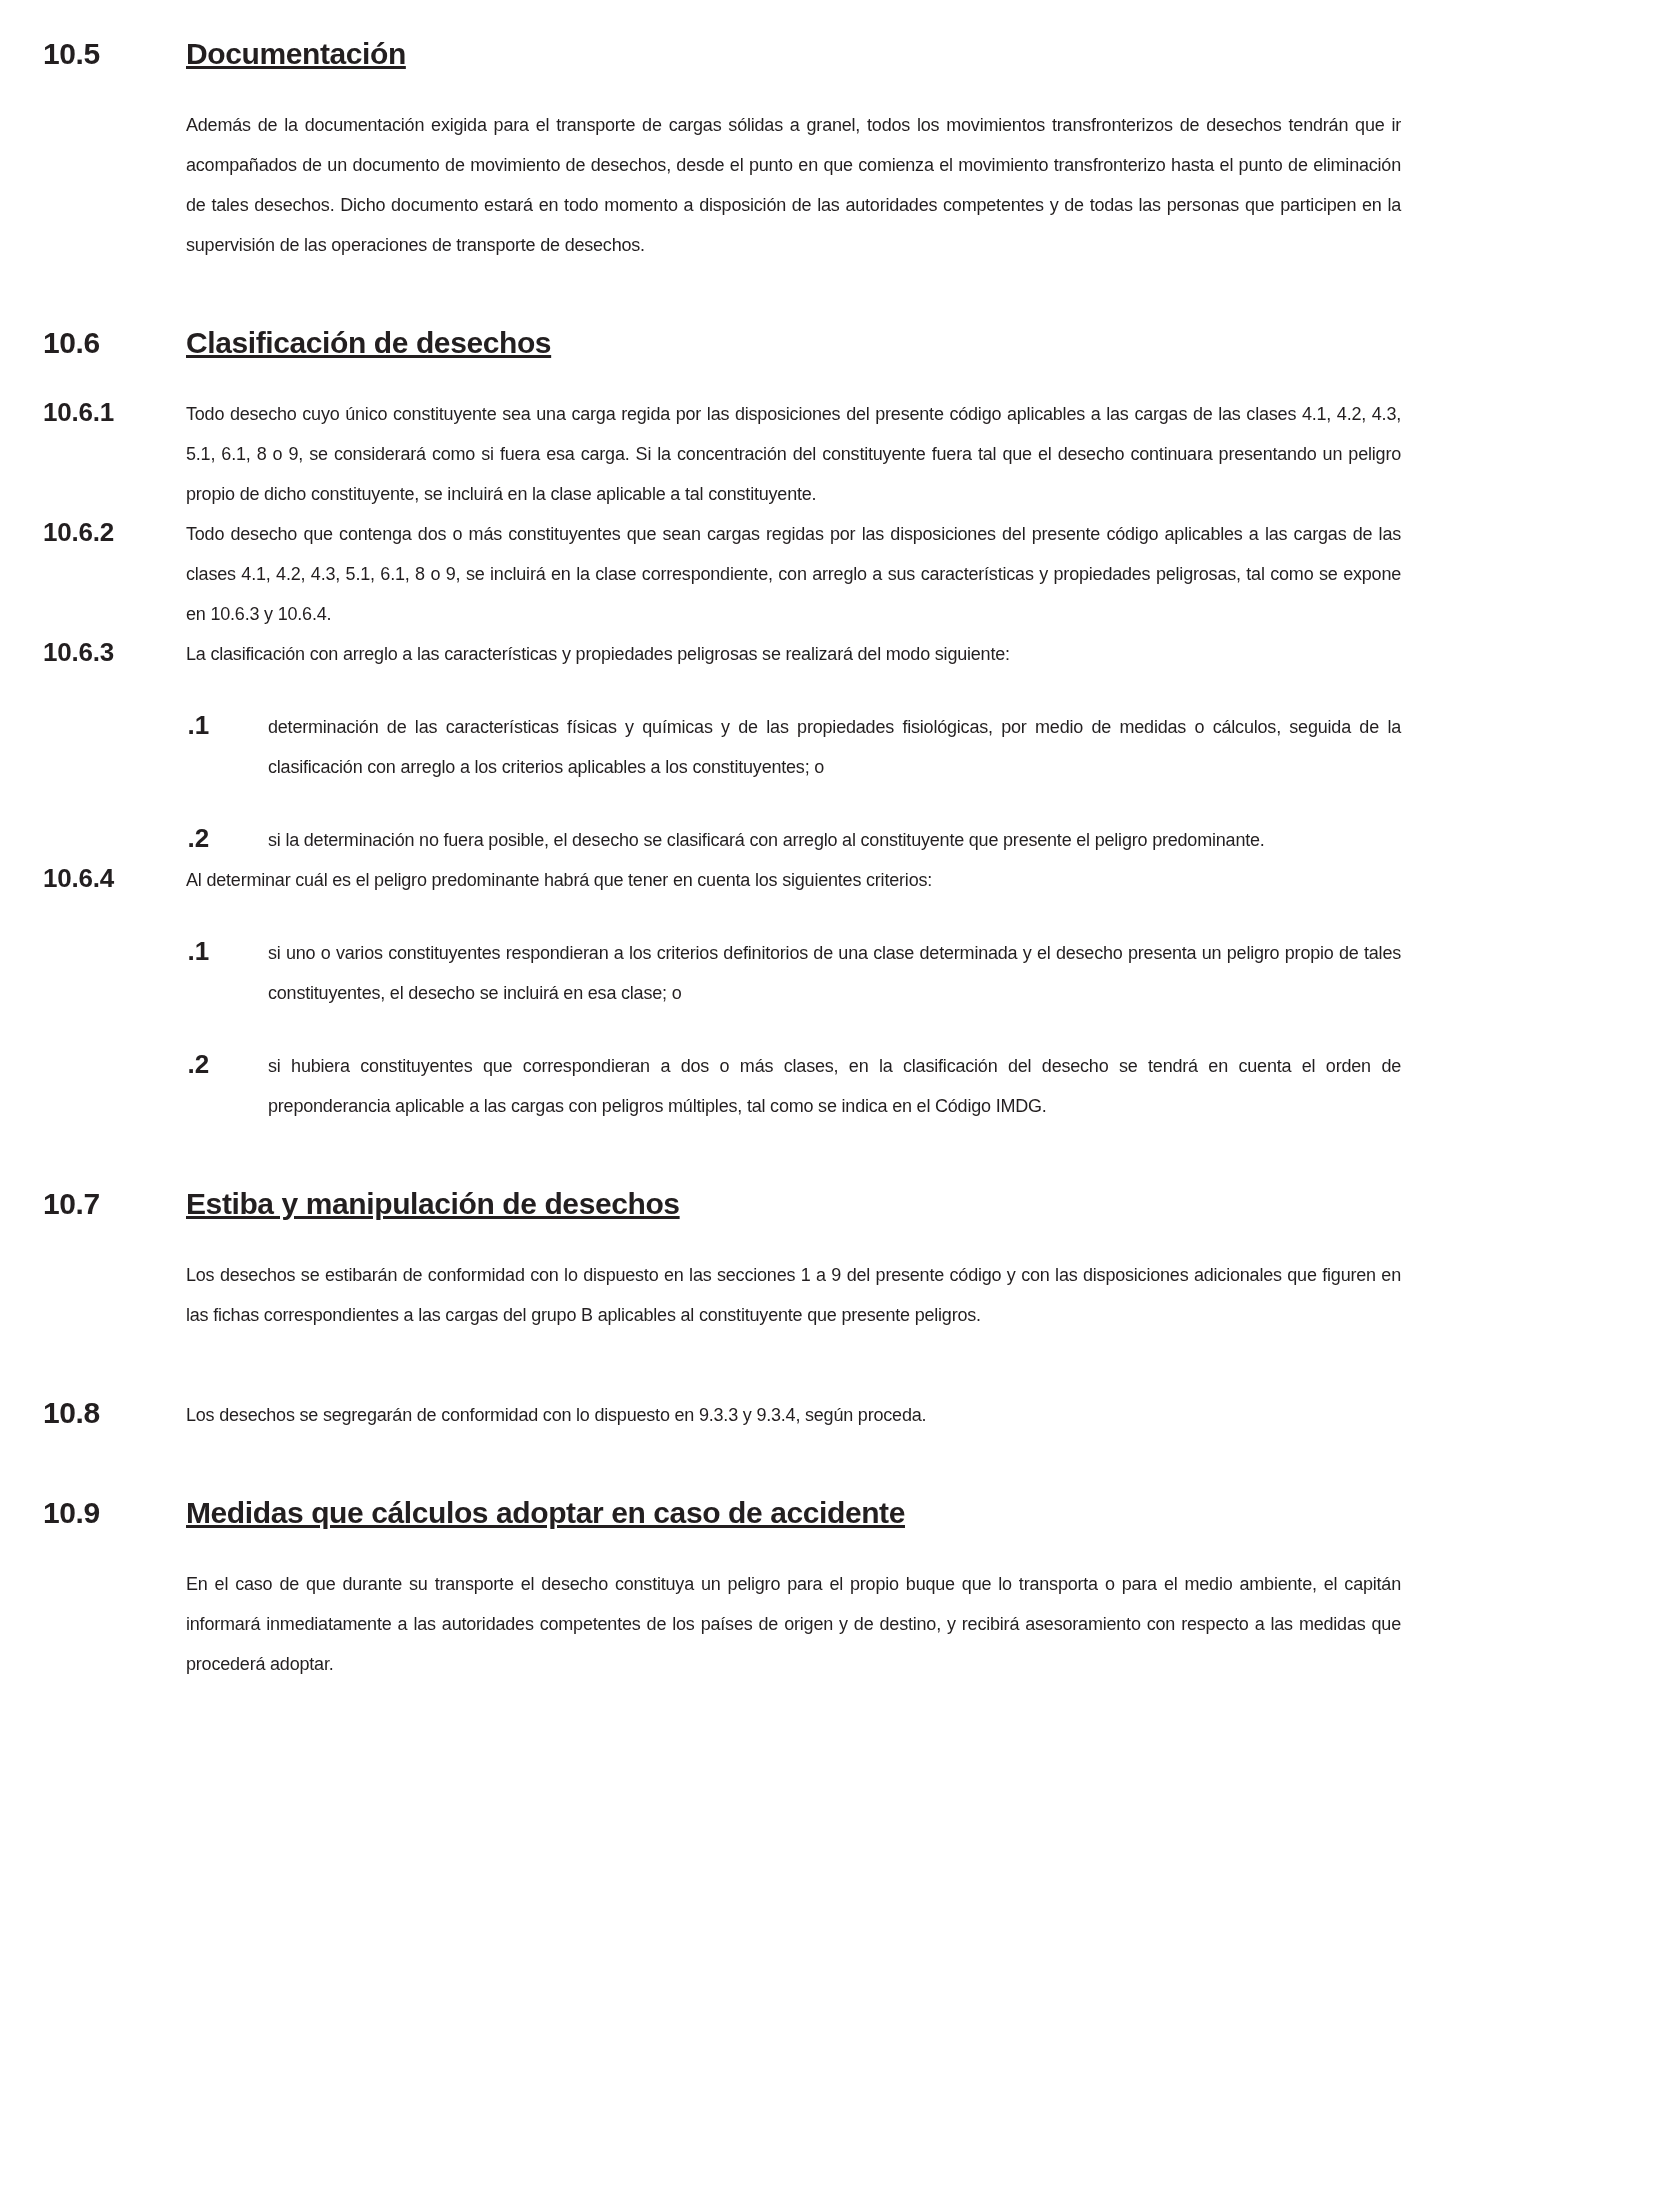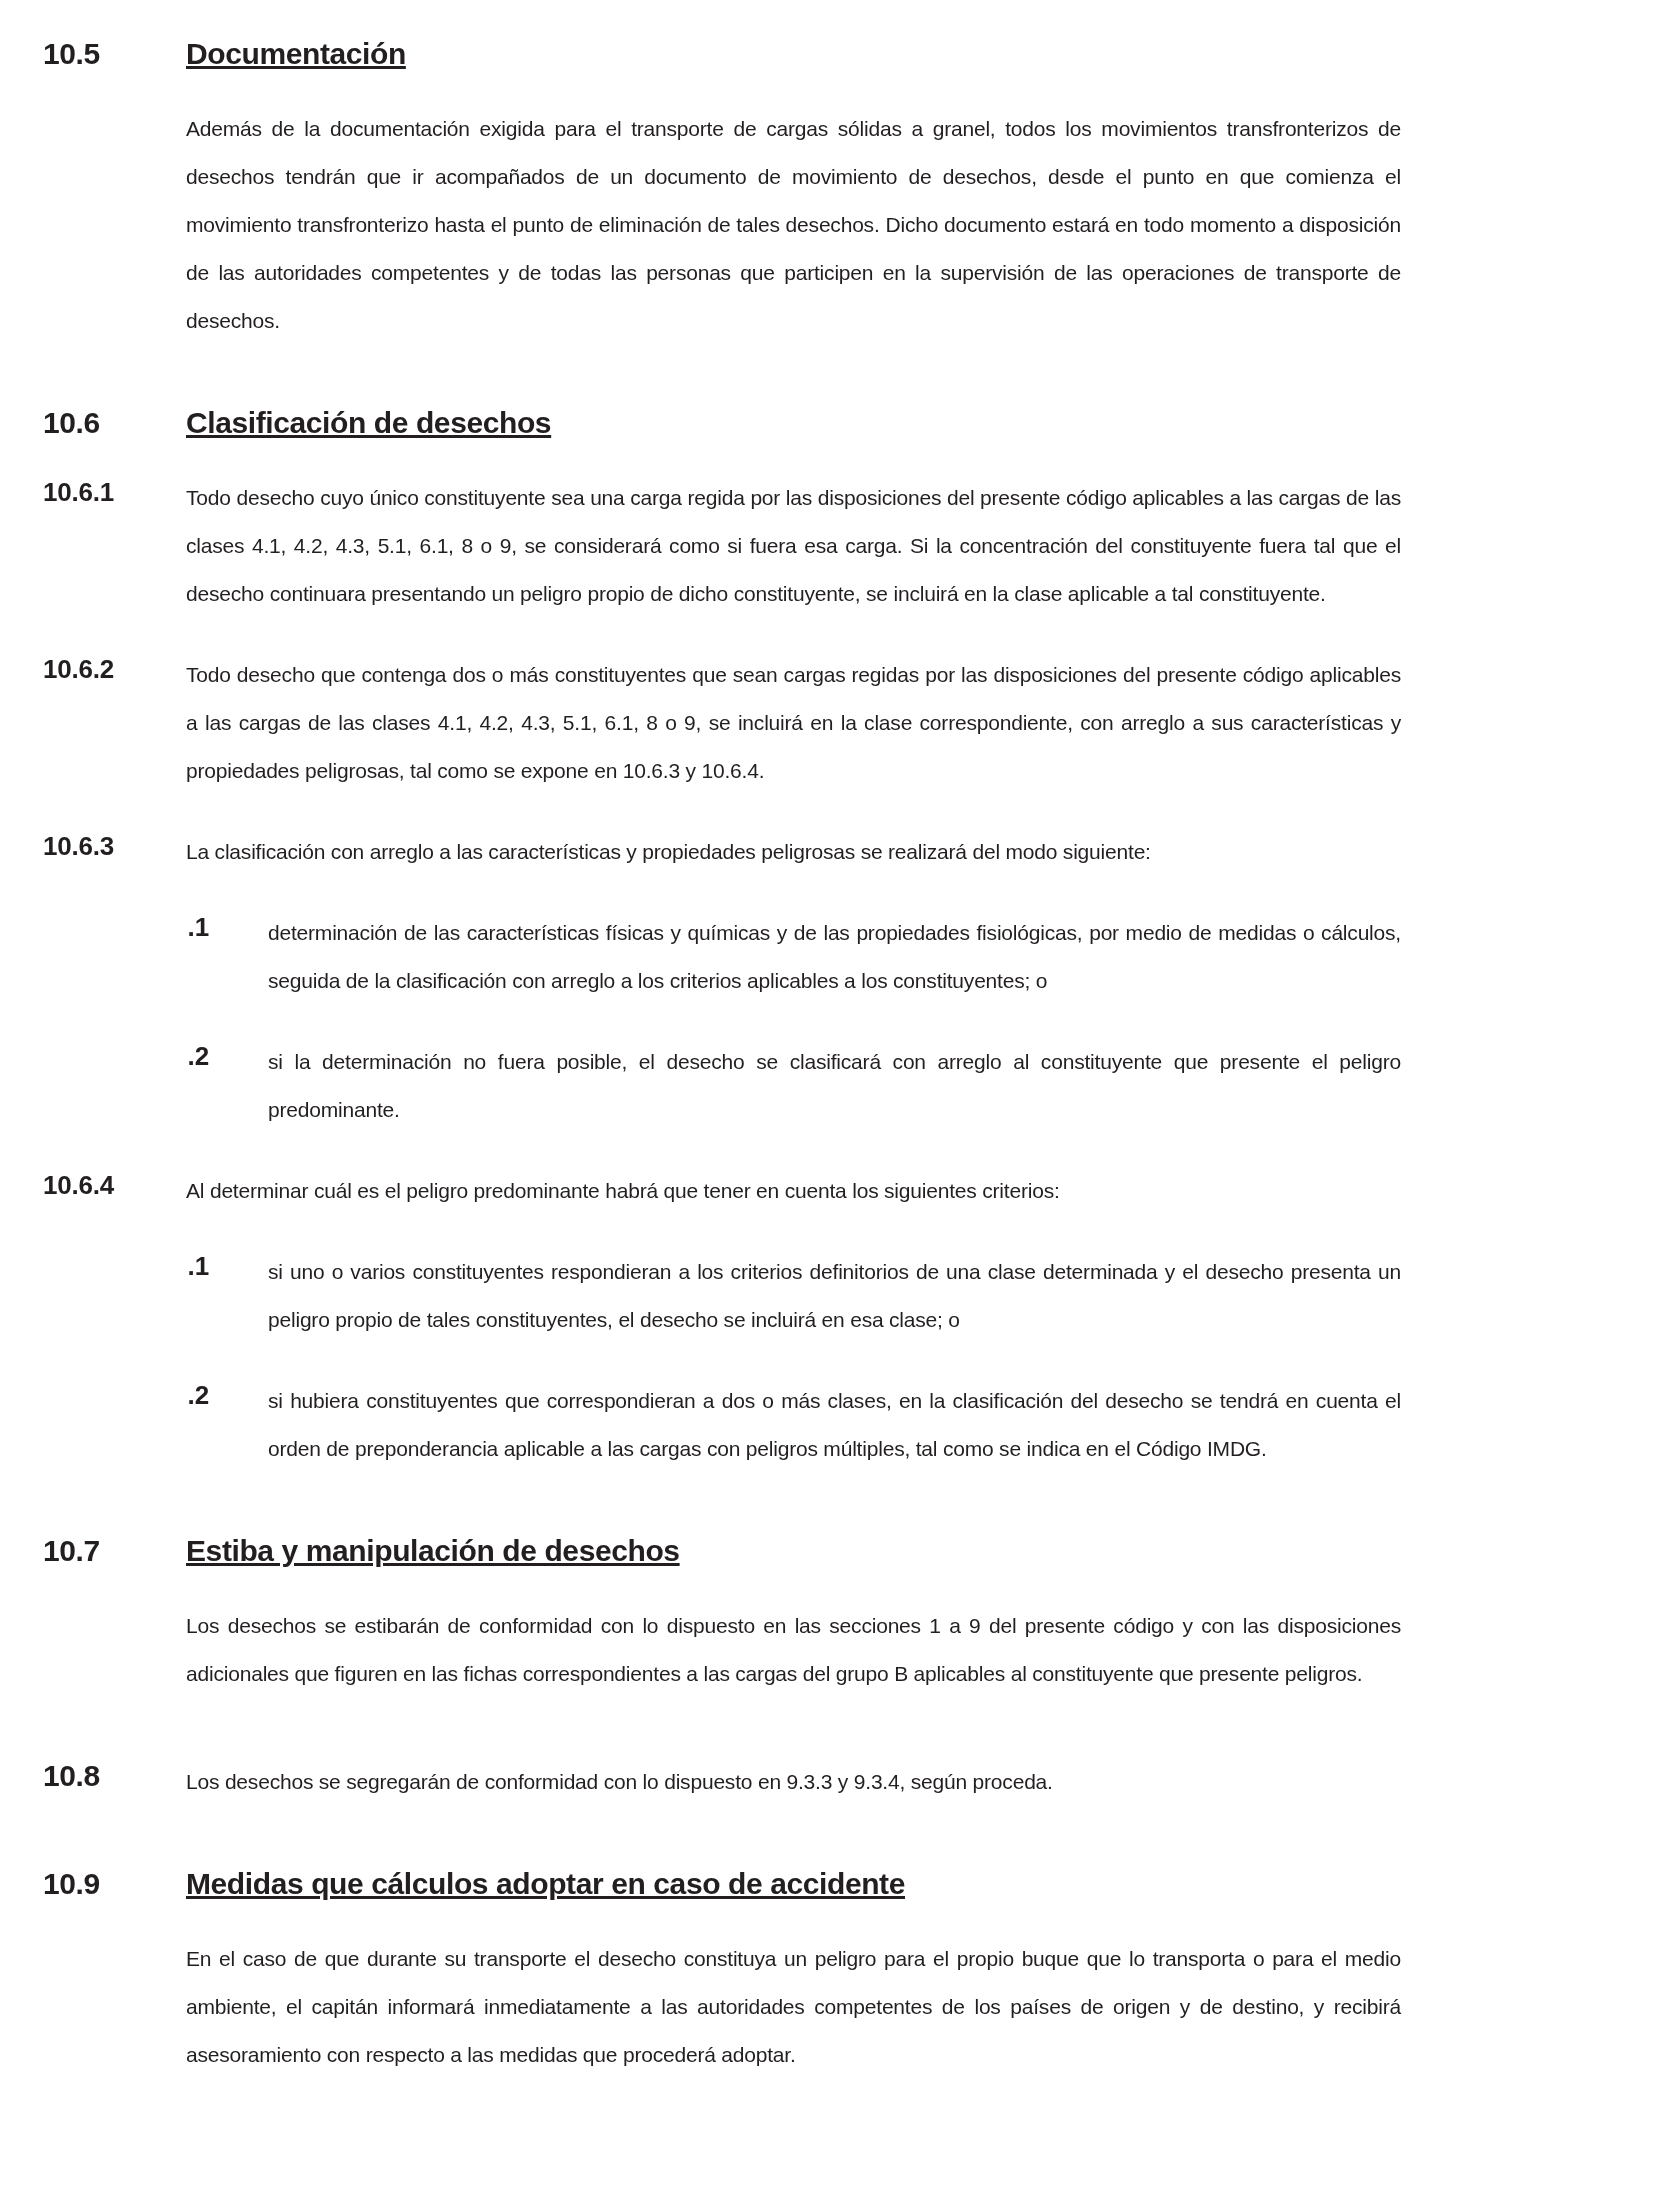--- a/index.html
+++ b/index.html
@@ -19,21 +19,21 @@
     box-sizing: border-box;
     width: 1558px;
     min-height: 2194px;
     padding: 36px 157px 47px 43px;
   }
   .row {
     display: grid;
     grid-template-columns: 143px 1fr;
     align-items: start;
   }
-  .row + .row { margin-top: 33px; }
+  .row + .row { }
   .row.heading-row + .row { margin-top: 33px; }
   .row + .row.heading-row { margin-top: 60px; }
   .num {
     font-weight: bold;
     font-size: 26px;
     line-height: 36px;
     letter-spacing: -0.2px;
   }
   .heading-row .num {
     font-size: 30px;
@@ -43,22 +43,22 @@
   .content { min-width: 0; }
   .content > * + * { margin-top: 33px; }
   .heading {
     font-weight: bold;
     font-size: 30px;
     line-height: 36px;
     letter-spacing: -0.4px;
     text-decoration: underline;
   }
   .para {
-    font-size: 21px;
-    line-height: 48px;
+    font-size: 18px;
+    line-height: 40px;
     text-align: justify;
     text-justify: inter-word;
     letter-spacing: -0.2px;
   }
   .subitem {
     display: flex;
     align-items: flex-start;
   }
   .subitem .marker {
     font-weight: bold;

